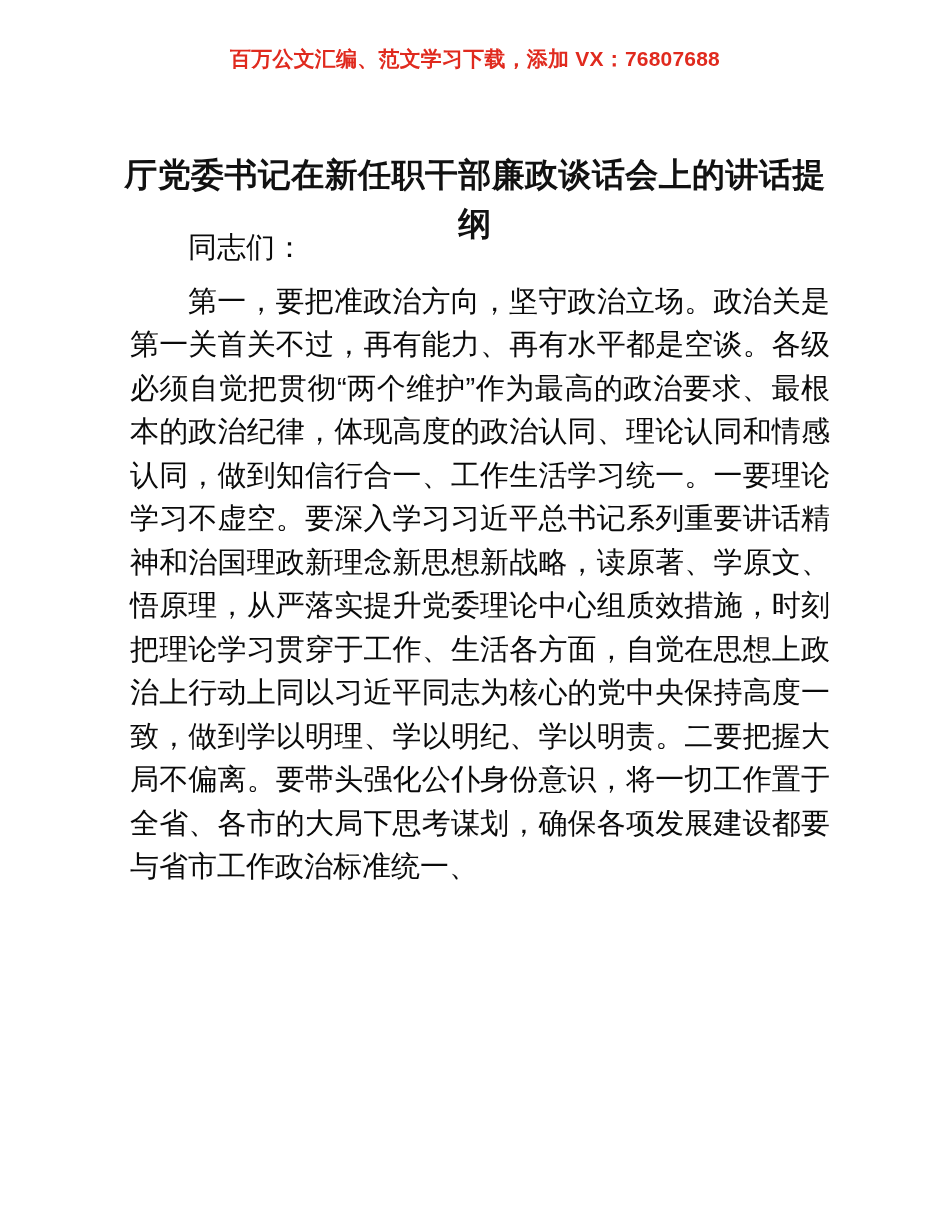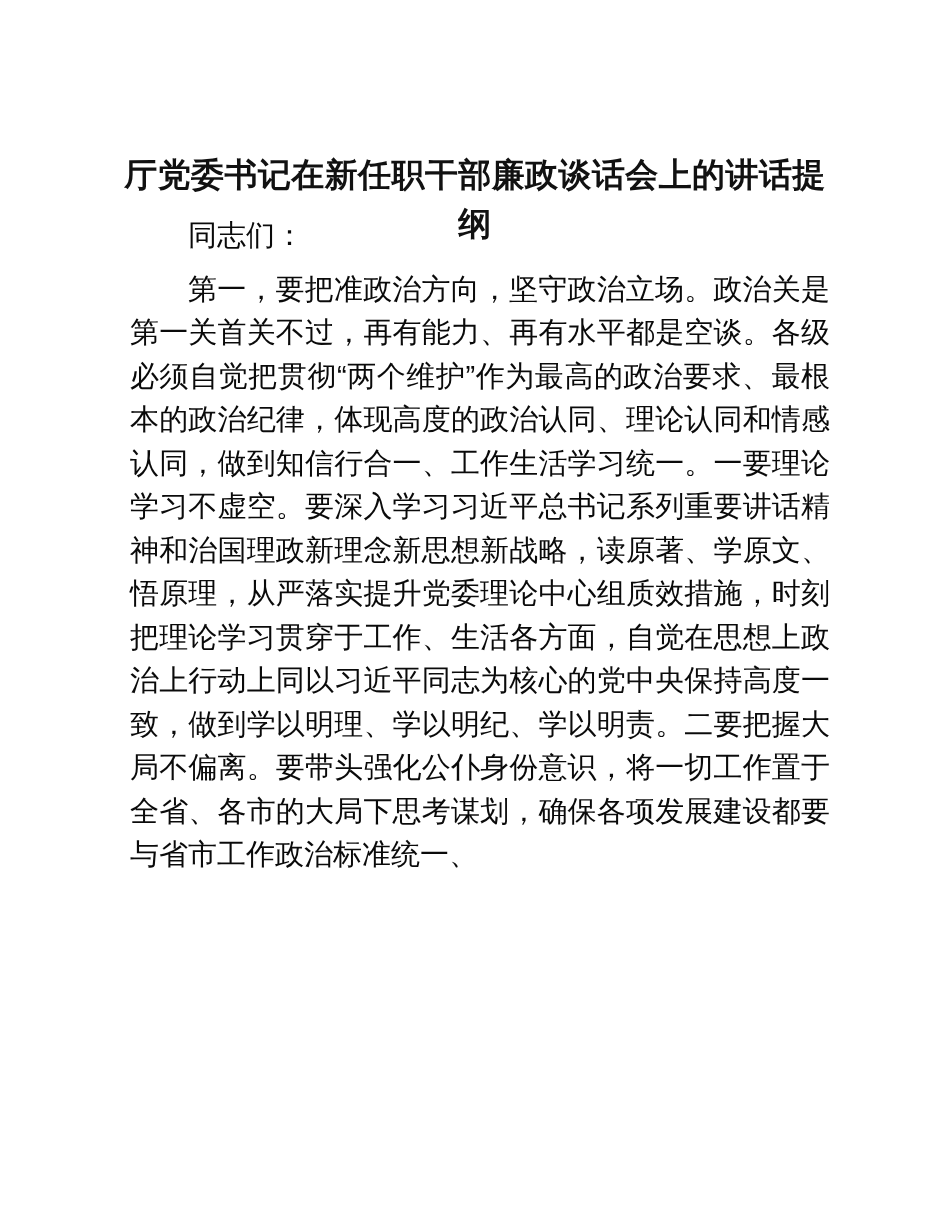--- a/index.html
+++ b/index.html
@@ -56,21 +56,21 @@
 
   
   .body-wrap {
     position: absolute;
     top: 214px;
     left: 130px;
     width: 700px;
   }
 
   .para {
-    margin: 0 0 0 0;
+    margin: 12px 0 0 0;
     font-size: 29px;
     line-height: 43.5px;
     text-align: justify;
     text-justify: inter-ideograph;
     text-indent: 58px;
     color: #0a0a0a;
     letter-spacing: 0px;
     word-break: break-all;
   }
 
@@ -85,20 +85,21 @@
 
   .para.last {
     
   }
 </style>
 </head>
 <body>
 
 <div class="page">
 
+  <div class="promo-header">百万公文汇编、范文学习下载，添加 VX：76807688</div>
 
   <h1 class="doc-title">厅党委书记在新任职干部廉政谈话会上的讲话提纲</h1>
 
   <div class="body-wrap">
 
     <p class="para salutation">同志们：</p>
 
 
     <p class="para spaced last">第一，要把准政治方向，坚守政治立场。政治关是第一关首关不过，再有能力、再有水平都是空谈。各级必须自觉把贯彻“两个维护”作为最高的政治要求、最根本的政治纪律，体现高度的政治认同、理论认同和情感认同，做到知信行合一、工作生活学习统一。一要理论学习不虚空。要深入学习习近平总书记系列重要讲话精神和治国理政新理念新思想新战略，读原著、学原文、悟原理，从严落实提升党委理论中心组质效措施，时刻把理论学习贯穿于工作、生活各方面，自觉在思想上政治上行动上同以习近平同志为核心的党中央保持高度一致，做到学以明理、学以明纪、学以明责。二要把握大局不偏离。要带头强化公仆身份意识，将一切工作置于全省、各市的大局下思考谋划，确保各项发展建设都要与省市工作政治标准统一、</p>
 

